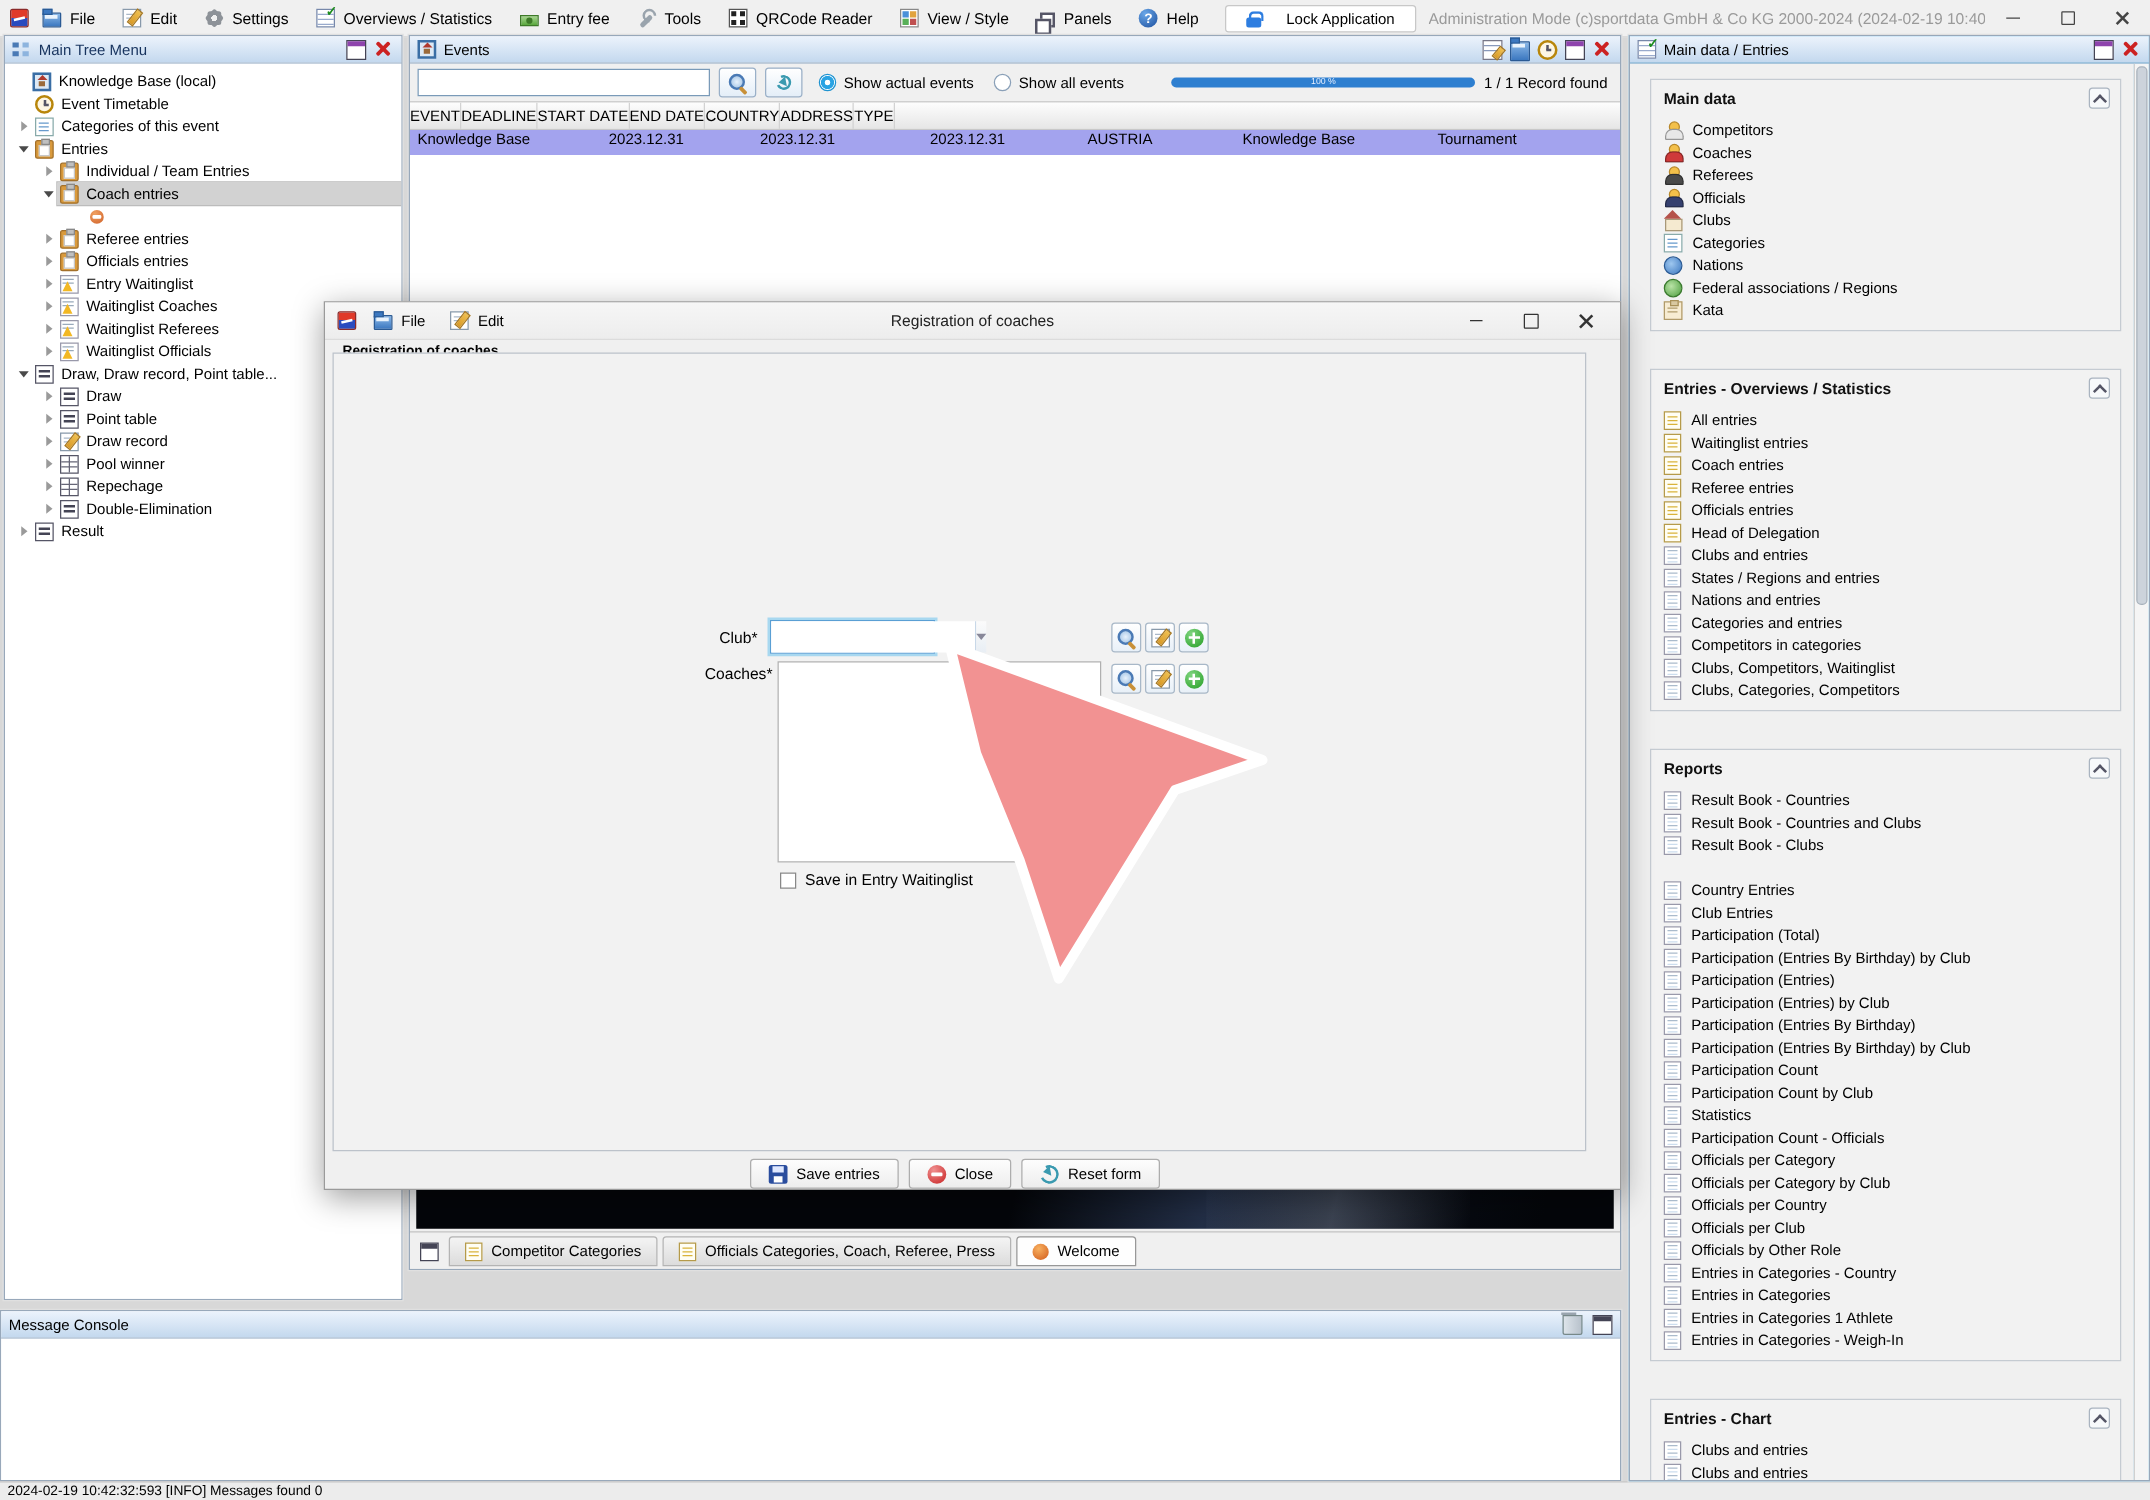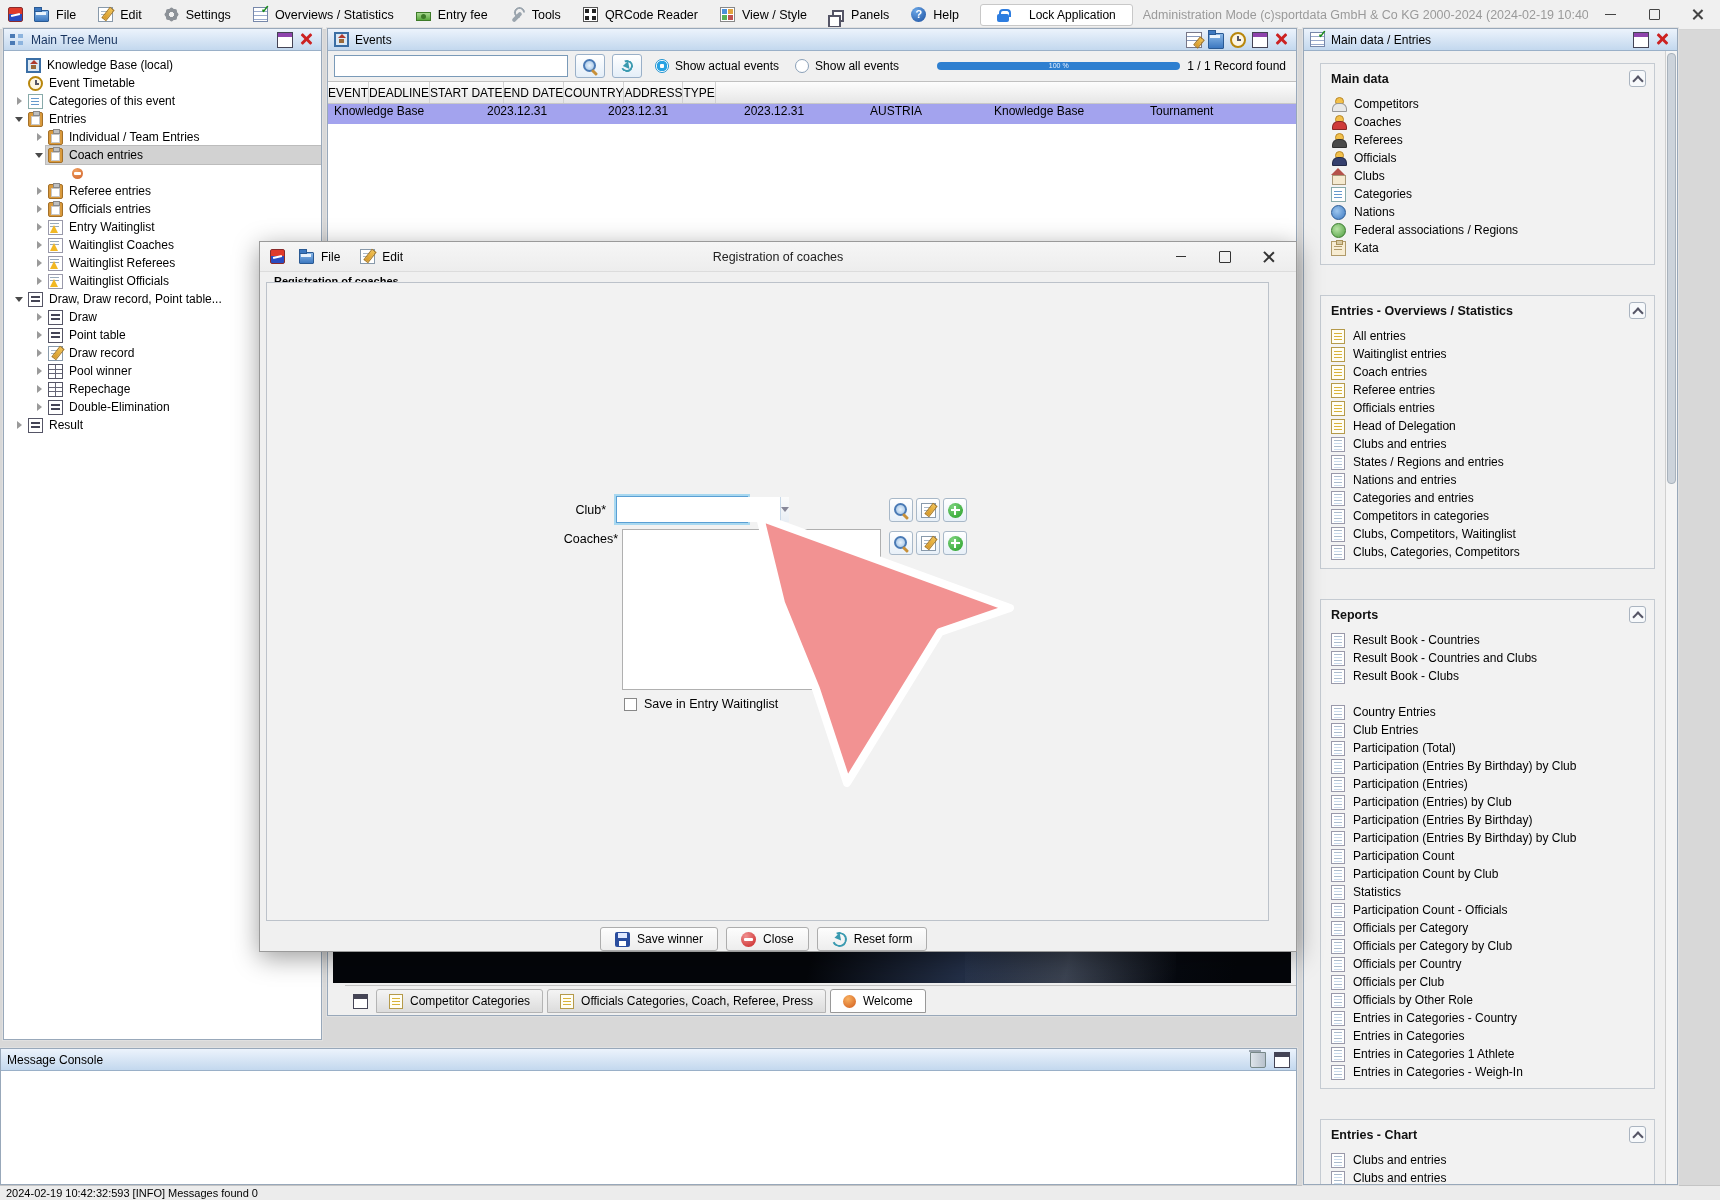--- a/index.html
+++ b/index.html
@@ -141,32 +141,32 @@
   #pbar span{font-size:7px;color:#e8f0ff;line-height:8px}
   #rcount{margin-right:4px;white-space:nowrap}
   #etable{position:absolute;left:0;top:52px;right:0;bottom:92px;background:#fff;border-top:1px solid #c0c0c0;overflow:hidden}
   #ehead{display:flex;height:22px;background:linear-gradient(#fdfdfd,#e6e6e6);border-bottom:1px solid #c8c8c8}
   .hc{border-right:1px solid #d2d2d2;display:flex;align-items:center;justify-content:center}
   .w0{width:153px}.w1{width:121px}.w2{width:136px}.w3{width:126px}.w4{width:124px}.w5{width:156px}.w6{width:140px}
   .erow{display:flex;height:20px;}
   .ec{padding-left:6px;overflow:hidden;white-space:nowrap}
   #darkband{position:absolute;left:5px;right:5px;bottom:32px;height:58px;background:linear-gradient(103deg,#04060a 50%,#232f47 66%,#0a0f1a 76%,#04060a 94%)}
   #darkband::before{content:"";position:absolute;right:12%;top:0;bottom:0;width:22%;background:linear-gradient(103deg,transparent,rgba(190,205,230,.28),transparent)}
-  #tabbar{position:absolute;left:17px;right:0;bottom:0;height:30px;background:#f0f0f0;border-top:1px solid #c4c4c4;display:flex;align-items:flex-end;gap:4px;padding:0 0 2px 6px}
+  #tabbar{position:absolute;left:0;right:0;bottom:0;height:30px;background:#f0f0f0;border-top:1px solid #c4c4c4;display:flex;align-items:flex-end;gap:4px;padding:0 0 2px 6px}
   .tab{display:flex;align-items:center;gap:7px;height:24px;padding:0 12px;border:1px solid #b4b4b4;border-radius:3px 3px 0 0;background:linear-gradient(#f4f4f4,#dcdcdc);white-space:nowrap;cursor:pointer}
   .tab.active{background:#fefefe;border-color:#989898}
   #dockicon{margin:0 4px 4px 2px}
 
   
   #console{left:0;top:1048px;width:1297px;height:137px}
   #consolebody{position:absolute;left:0;right:0;top:22px;bottom:0;background:#fff}
   #statusbar{position:absolute;left:0;top:1185px;width:1720px;height:15px;background:#ececec;border-top:1px solid #c4c4c4;display:flex;align-items:center;padding-left:6px;font-size:11px}
 
   
-  #rightp{left:1303px;top:28px;width:375px;height:1157px;background:#7dd3fc}
+  #rightp{left:1303px;top:28px;width:417px;height:1157px;background:#7dd3fc}
   #rbody{position:absolute;left:0;right:12px;top:22px;bottom:0;overflow:hidden;padding:12px 10px 0 16px;background:#f0f0f0}
   #rscroll{position:absolute;right:0;top:22px;bottom:0;width:12px;background:#f5f5f5;border-left:1px solid #d0d0d0}
   #rthumb{position:absolute;left:1px;right:1px;top:2px;height:38%;background:#ccd3db;border:1px solid #a8b2bc;border-radius:4px}
   .sect{border:1px solid #c5cbd2;background:#f2f2f2;margin-bottom:30px;padding-bottom:7px}
   .shead{display:flex;align-items:center;padding:6px 8px 8px 10px;font-weight:bold;font-size:12.5px;color:#111}
   .chev{margin-left:auto;width:17px;height:17px;border:1px solid #aab4c0;border-radius:3px;background:#f7f9fb;position:relative;cursor:pointer}
   .chev::before{content:"";position:absolute;left:4px;top:6px;width:6px;height:6px;border-left:2px solid #556;border-top:2px solid #556;transform:rotate(45deg)}
   .ritem{display:flex;align-items:center;gap:8px;height:18px;padding-left:10px;white-space:nowrap;cursor:pointer}
   .ritem.gap{visibility:hidden}
 
@@ -866,21 +866,21 @@
       <span class="i i-plus"></span>
     </div>
 
   <div id="chk"></div>
   <div id="chklabel">Save in Entry Waitinglist</div>
 
   <div id="dbtns">
 
   <button class="dbtn">
         <span class="i i-save"></span>
-        <span>Save winner</span>
+        <span>Save entries</span>
       </button>
       <button class="dbtn">
         <span class="i i-stop"></span>
         <span>Close</span>
       </button>
       <button class="dbtn">
         <span class="i i-refresh"></span>
         <span>Reset form</span>
       </button>
     </div>

